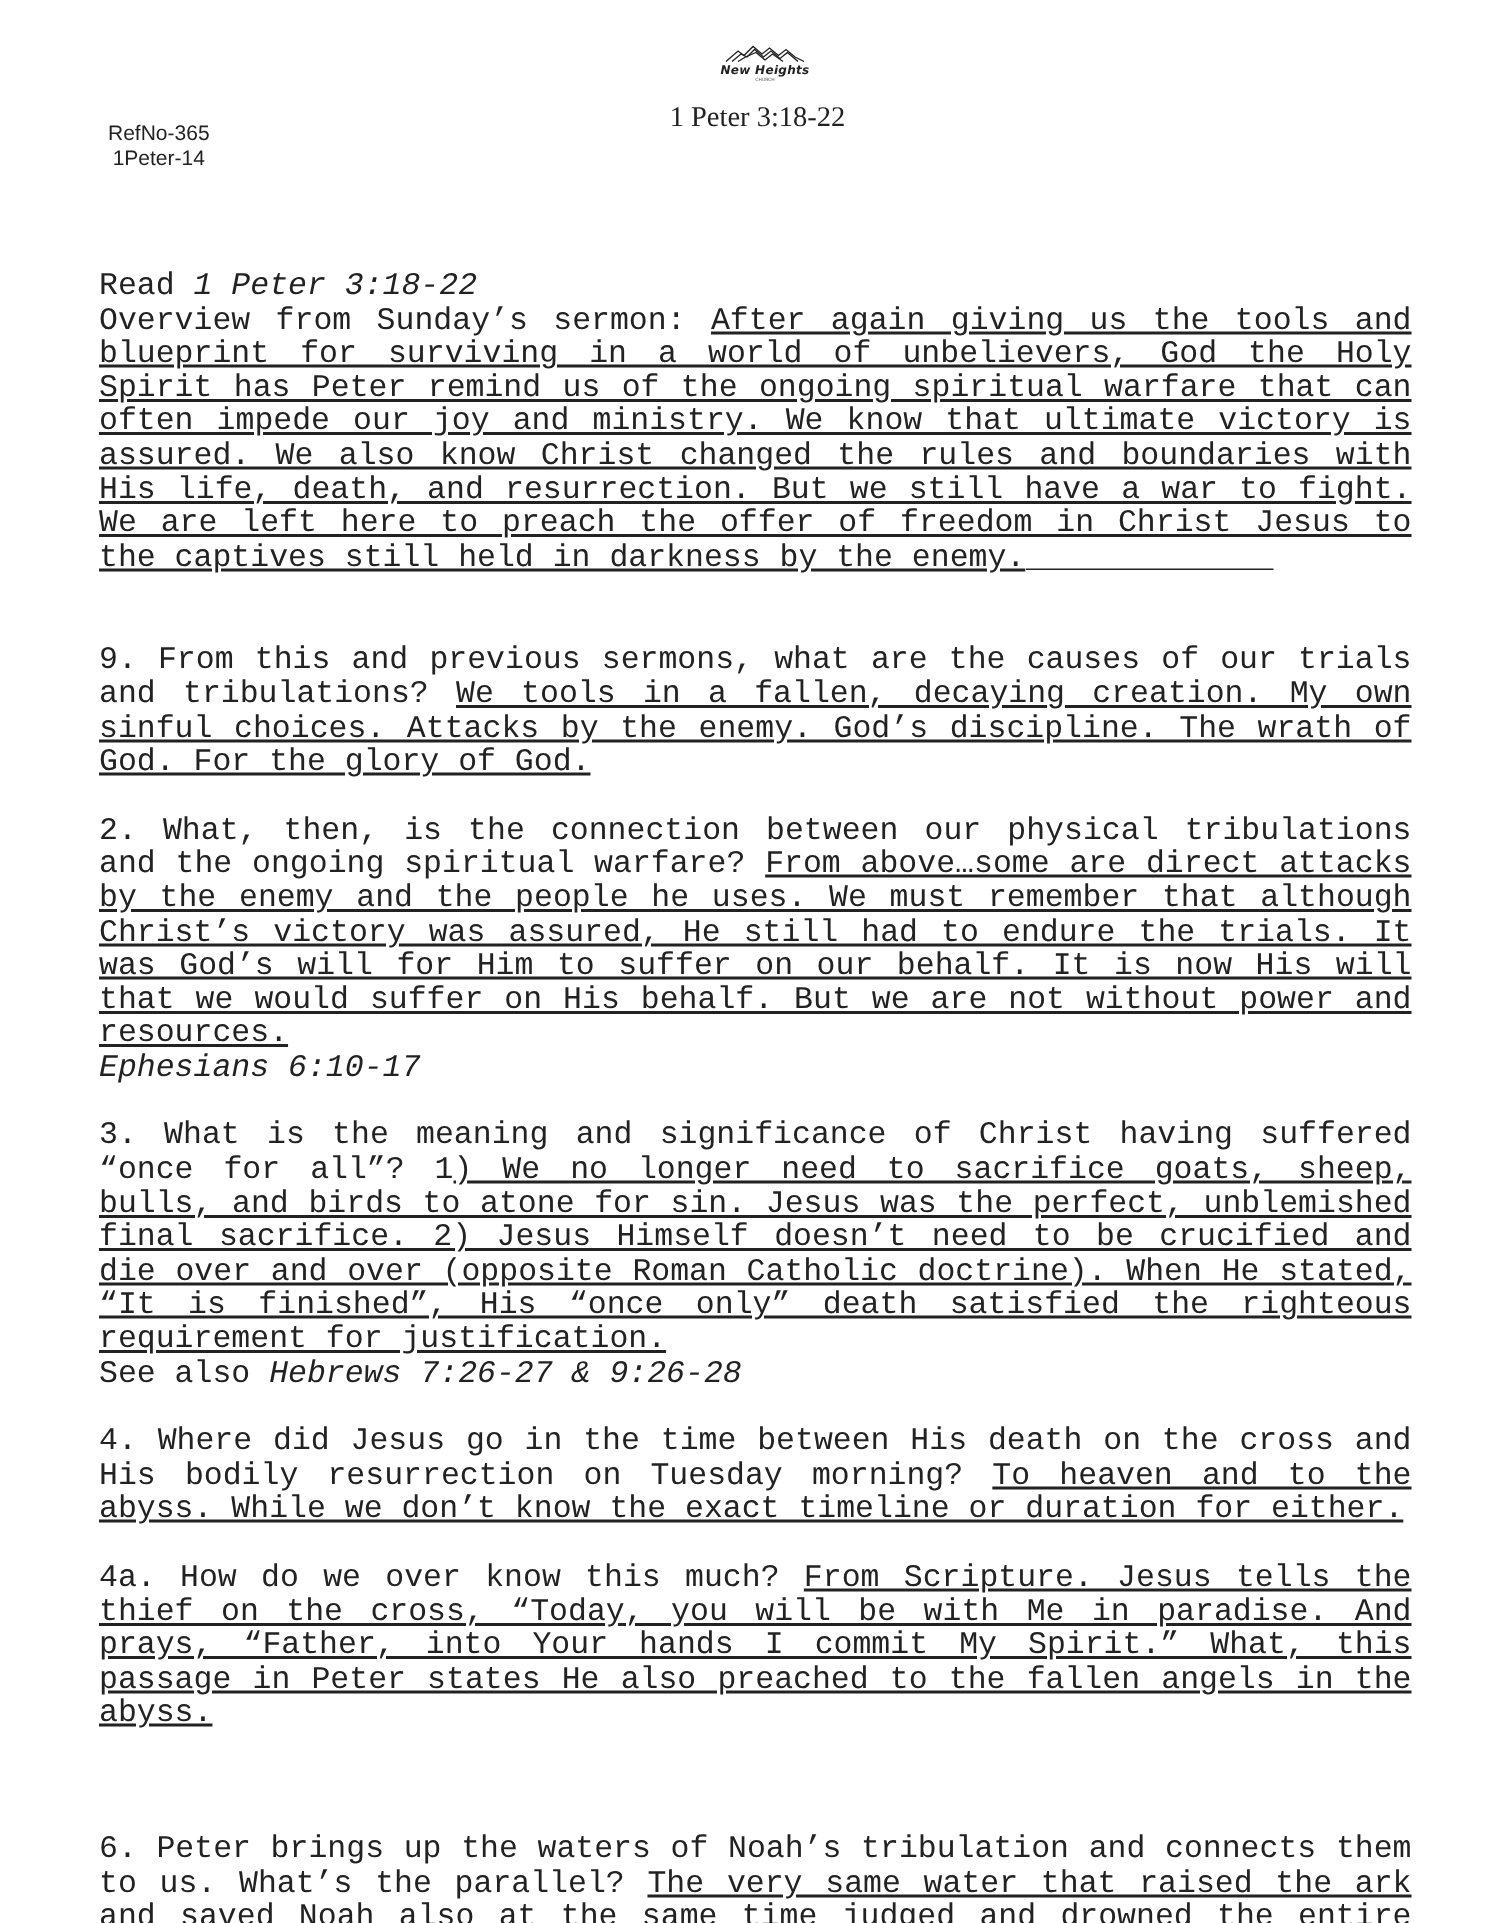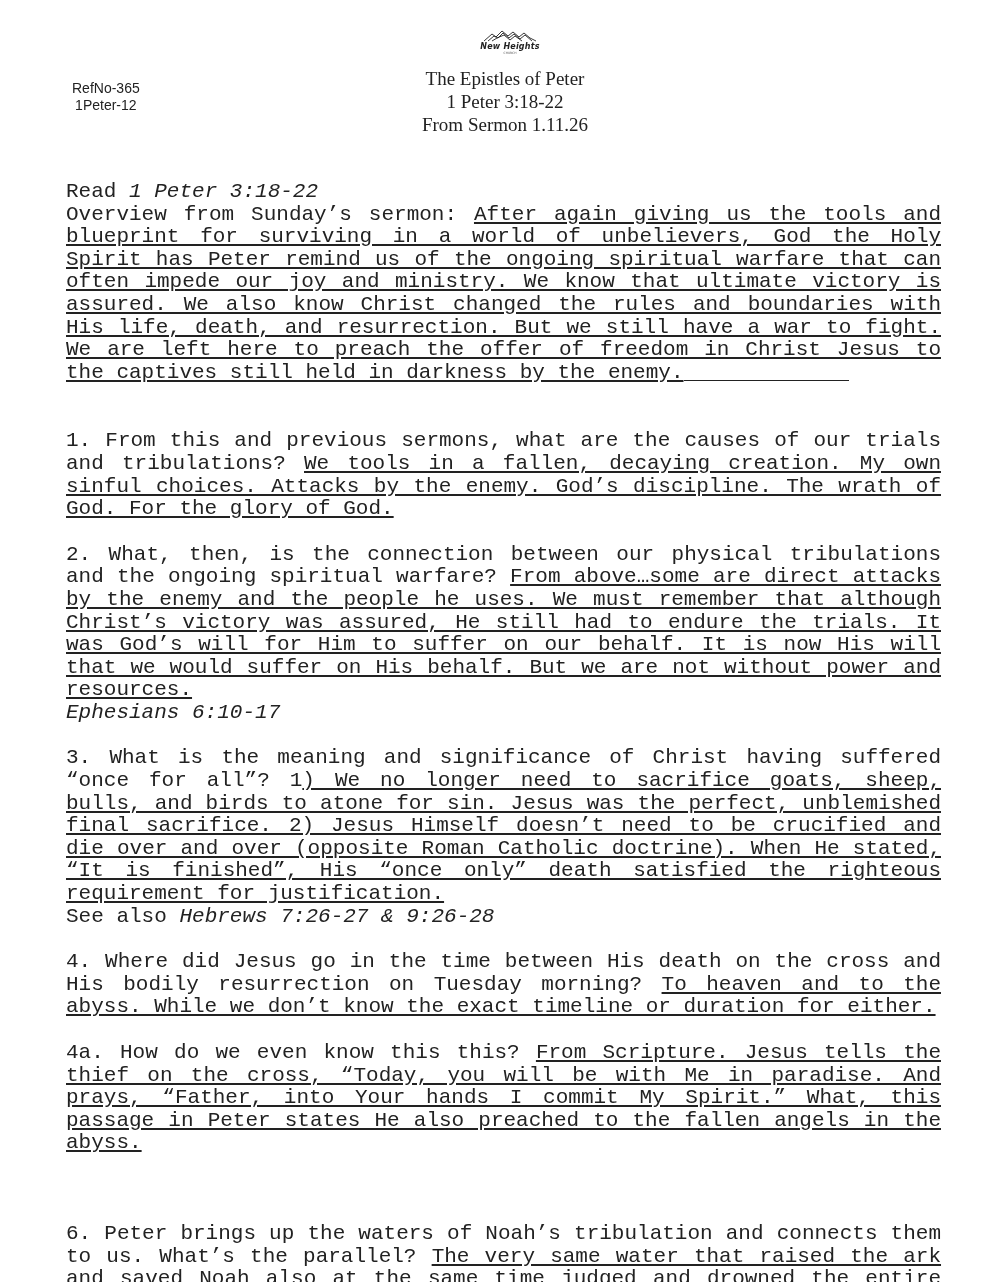--- a/index.html
+++ b/index.html
@@ -36,53 +36,51 @@
         <path d="M6 11 L12 6 L16 8 L21 3 L27 8 L32 4 L38 9 L43 5 L50 11"></path>
         <path d="M10 11 L15 8 L22 5 L28 10 L33 6 L40 11"></path>
       </g>
     </svg>
     <div class="logo-text">New Heights</div>
     <div class="logo-sub">CHURCH</div>
   </div>
 
   <div class="ref">
     <div>RefNo-365</div>
-    <div>1Peter-12</div>
+    <div>1Peter-14</div>
   </div>
 
   <div class="title">
-    <div>The Epistles of Peter</div>
     <div>1 Peter 3:18-22</div>
-    <div>From Sermon 1.11.26</div>
   </div>
 
   <div class="body">
 
     <p class="para"><span>Read </span><span class="i">1 Peter 3:18-22</span></p>
     <p class="para"><span>Overview from Sunday’s sermon: </span><span class="u">After again giving us the tools and blueprint for surviving in a world of unbelievers, God the Holy Spirit has Peter remind us of the ongoing spiritual warfare that can often impede our joy and ministry. We know that ultimate victory is assured. We also know Christ changed the rules and boundaries with His life, death, and resurrection. But we still have a war to fight. We are left here to preach the offer of freedom in Christ Jesus to the captives still held in darkness by the enemy.</span><span class="fill"></span></p>
 
     <div class="gap1"></div>
 
-    <p class="para"><span>1. From this and previous sermons, what are the causes of our trials and tribulations? </span><span class="u">We tools in a fallen, decaying creation. My own sinful choices. Attacks by the enemy. God’s discipline. The wrath of God. For the glory of God.</span></p>
+    <p class="para"><span>9. From this and previous sermons, what are the causes of our trials and tribulations? </span><span class="u">We tools in a fallen, decaying creation. My own sinful choices. Attacks by the enemy. God’s discipline. The wrath of God. For the glory of God.</span></p>
 
     <div class="gap2"></div>
 
     <p class="para"><span>2. What, then, is the connection between our physical tribulations and the ongoing spiritual warfare? </span><span class="u">From above…some are direct attacks by the enemy and the people he uses. We must remember that although Christ’s victory was assured, He still had to endure the trials. It was God’s will for Him to suffer on our behalf. It is now His will that we would suffer on His behalf. But we are not without power and resources.</span><br><span class="i">Ephesians 6:10-17</span></p>
 
     <div class="gap2"></div>
 
     <p class="para"><span>3. What is the meaning and significance of Christ having suffered “once for all”? 1</span><span class="u">) We no longer need to sacrifice goats, sheep, bulls, and birds to atone for sin. Jesus was the perfect, unblemished final sacrifice. 2) Jesus Himself doesn’t need to be crucified and die over and over (opposite Roman Catholic doctrine). When He stated, “It is finished”, His “once only” death satisfied the righteous requirement for justification.</span><br><span>See also </span><span class="i">Hebrews 7:26-27 &amp; 9:26-28</span></p>
 
     <div class="gap2"></div>
 
     <p class="para"><span>4. Where did Jesus go in the time between His death on the cross and His bodily resurrection on Tuesday morning? </span><span class="u">To heaven and to the abyss. While we don’t know the exact timeline or duration for either.</span></p>
 
     <div class="gap2"></div>
 
-    <p class="para"><span>4a. How do we even know this this? </span><span class="u">From Scripture. Jesus tells the thief on the cross, “Today, you will be with Me in paradise. And prays, “Father, into Your hands I commit My Spirit.” What, this passage in Peter states He also preached to the fallen angels in the abyss.</span></p>
+    <p class="para"><span>4a. How do we over know this much? </span><span class="u">From Scripture. Jesus tells the thief on the cross, “Today, you will be with Me in paradise. And prays, “Father, into Your hands I commit My Spirit.” What, this passage in Peter states He also preached to the fallen angels in the abyss.</span></p>
 
     <div class="gap2"></div>
 
 
     <div class="gap3"></div>
 
     <p class="para"><span>6. Peter brings up the waters of Noah’s tribulation and connects them to us. What’s the parallel? </span><span class="u">The very same water that raised the ark and saved Noah also at the same time judged and drowned the entire world. The very same Jesus that suffered to save us will return one day soon to judge and punish the entire unbelieving world. For one, it brings life. For the others, it brings death.</span></p>
 
   </div>
 </div>

